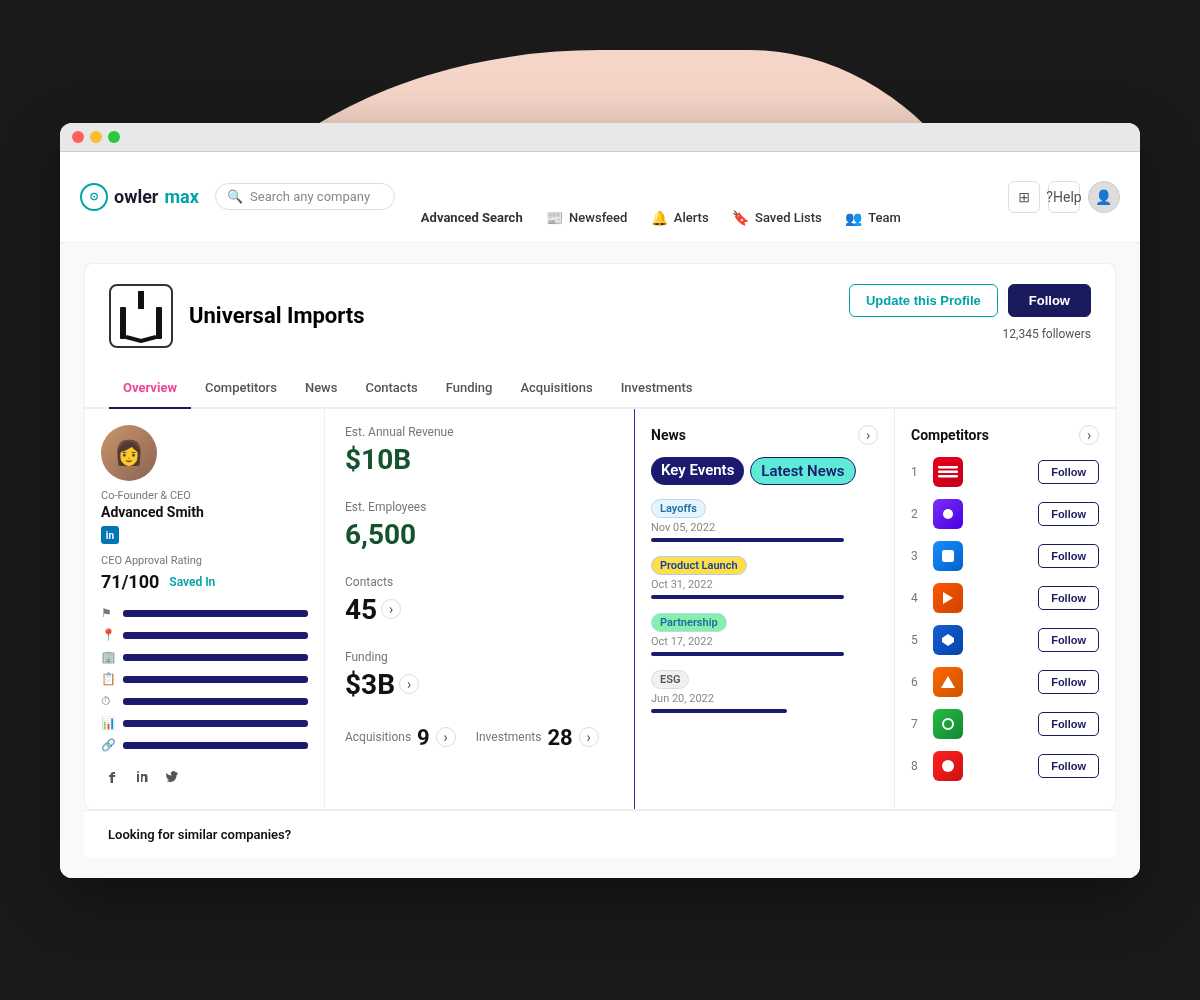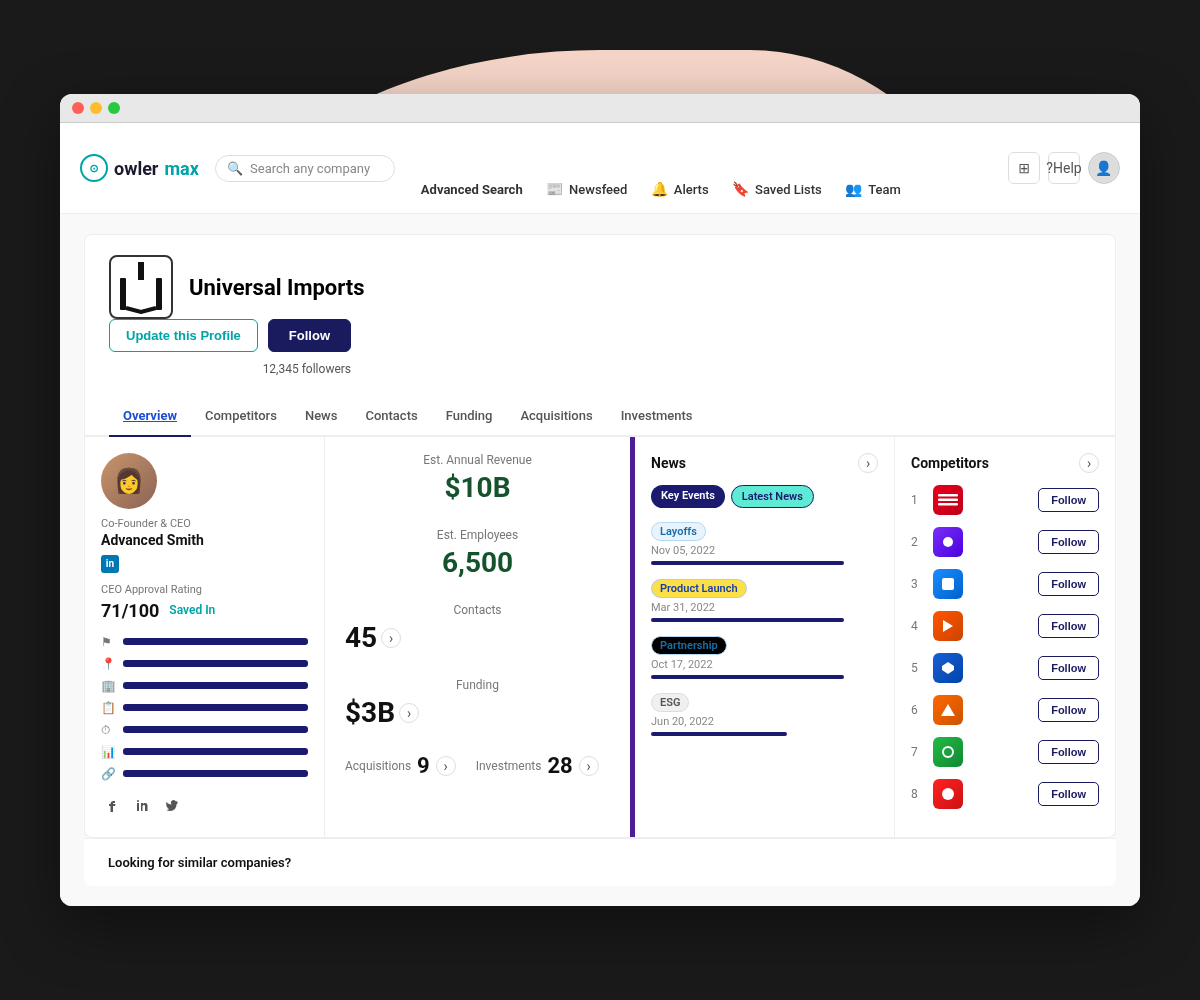--- a/index.html
+++ b/index.html
@@ -144,21 +144,20 @@
       background: white;
       border-radius: 8px;
       padding: 20px 24px;
       display: flex;
       align-items: flex-start;
       justify-content: space-between;
       margin-bottom: 0;
       border: 1px solid #eee;
       border-bottom: none;
       border-radius: 8px 8px 0 0;
-      flex-direction: column;
     }
     .company-identity {
       display: flex;
       align-items: center;
       gap: 16px;
     }
     .company-logo-box {
       width: 64px; height: 64px;
       border: 2px solid #333;
       border-radius: 8px;
@@ -217,24 +216,23 @@
     .tab-item {
       padding: 12px 14px;
       font-size: 13px;
       font-weight: 500;
       color: #555;
       cursor: pointer;
       border-bottom: 2px solid transparent;
       margin-bottom: -2px;
     }
     .tab-item.active {
-      color: #1d4ed8;
+      color: #ec4899;
       font-weight: 700;
       border-bottom-color: #1a1a5e;
-      text-decoration: underline;
     }
     
     .content-grid {
       display: grid;
       grid-template-columns: 240px 1fr 260px 220px;
       gap: 0;
       background: white;
       border: 1px solid #eee;
       border-top: none;
       border-radius: 0 0 8px 8px;
@@ -329,22 +327,21 @@
       width: 22px; height: 22px;
       border-radius: 3px;
       display: flex; align-items: center; justify-content: center;
       font-size: 12px;
       cursor: pointer;
       color: #555;
     }
     
     .stats-panel {
       padding: 16px 20px;
-      border-right: 5px solid #4c1d95;
-      text-align: center;
+      border-right: 1px solid #4c1d95;
     }
     .stat-block {
       margin-bottom: 24px;
     }
     .stat-label {
       font-size: 12px;
       color: #777;
       margin-bottom: 4px;
     }
     .stat-value {
@@ -404,21 +401,21 @@
       color: #111;
     }
     .news-tabs {
       display: flex;
       gap: 6px;
       margin-bottom: 12px;
     }
     .news-tab {
       padding: 4px 10px;
       border-radius: 14px;
-      font-size: 11px;
+      font-size: 15px;
       font-weight: 600;
       cursor: pointer;
     }
     .news-tab.active {
       background: #1a1a6e;
       color: white;
     }
     .news-tab:not(.active) {
       border: 1.5px solid #1a1a6e;
       color: #1a1a6e;
@@ -430,21 +427,21 @@
     .news-badge {
       display: inline-block;
       padding: 2px 8px;
       border-radius: 10px;
       font-size: 11px;
       font-weight: 600;
       margin-bottom: 3px;
     }
     .news-badge.layoffs { background: #e8f4fd; color: #1a6ea6; border: 1px solid #b3d9f5; }
     .news-badge.launch { background: #fde047; color: #1a3ea6; border: 1px solid #b3c9f5; }
-    .news-badge.partnership { background: #000000; color: #1a6ea6; border: 1px solid #b3d9f5; }
+    .news-badge.partnership { background: #86efac; color: #1a6ea6; border: 1px solid #b3d9f5; }
     .news-badge.esg { background: #f0f0f0; color: #555; border: 1px solid #ddd; }
     .news-date { font-size: 11px; color: #888; margin-bottom: 4px; }
     .news-bar {
       height: 4px;
       background: #1a1a6e;
       border-radius: 2px;
       width: 85%;
     }
     
     .competitors-panel {
@@ -708,21 +705,21 @@
           <div class="news-tab">Latest News</div>
         </div>
 
         <div class="news-item">
           <span class="news-badge layoffs">Layoffs</span>
           <div class="news-date">Nov 05, 2022</div>
           <div class="news-bar"></div>
         </div>
         <div class="news-item">
           <span class="news-badge launch">Product Launch</span>
-          <div class="news-date">Mar 31, 2022</div>
+          <div class="news-date">Oct 31, 2022</div>
           <div class="news-bar"></div>
         </div>
         <div class="news-item">
           <span class="news-badge partnership">Partnership</span>
           <div class="news-date">Oct 17, 2022</div>
           <div class="news-bar"></div>
         </div>
         <div class="news-item">
           <span class="news-badge esg">ESG</span>
           <div class="news-date">Jun 20, 2022</div>

